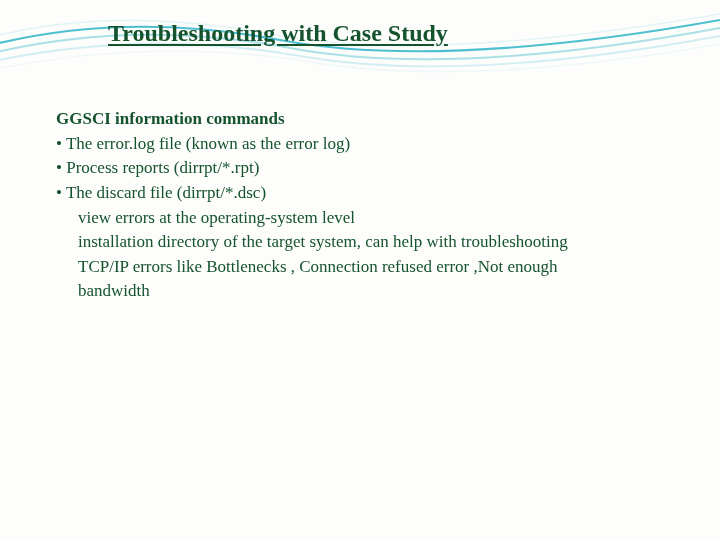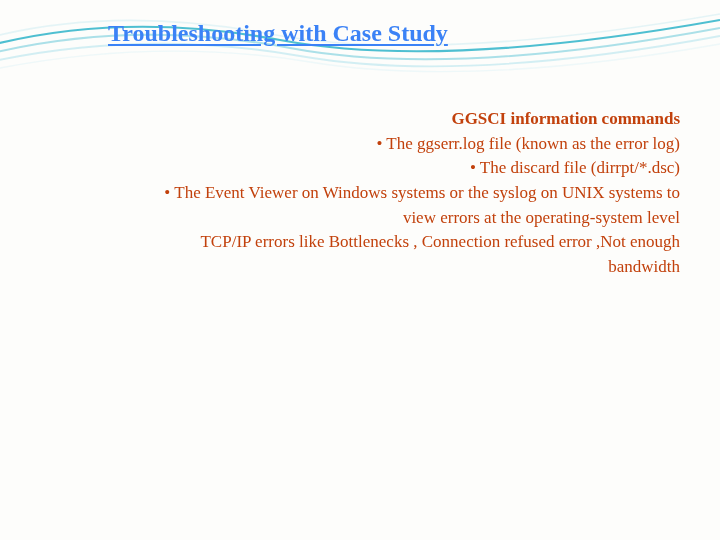--- a/index.html
+++ b/index.html
@@ -14,33 +14,32 @@
     top: 0; left: 0;
     width: 720px; height: 90px;
     pointer-events: none;
   }
   .title {
     position: absolute;
     top: 20px;
     left: 108px;
     font-size: 24px;
     font-weight: bold;
-    color: #3b82f6;
+    color: #14532d;
     text-decoration: underline;
     text-underline-offset: 3px;
   }
   .content {
     position: absolute;
     top: 105px;
     left: 56px;
     right: 40px;
-    color: #c2410c;
+    color: #14532d;
     font-size: 17px;
     line-height: 1.45;
-    text-align: right;
   }
   .subhead {
     font-weight: bold;
     margin-top: 2px;
   }
   .bullet {
     padding-left: 0;
   }
   .wrapped {
     padding-left: 22px;
@@ -57,19 +56,20 @@
   <path d="M -20 56 Q 130 18 290 48 T 720 28" stroke="#8fd6e1" stroke-width="2" fill="none" opacity="0.75"></path>
   <path d="M -20 64 Q 140 28 300 56 T 720 36" stroke="#bbe6ee" stroke-width="1.8" fill="none" opacity="0.65"></path>
   <path d="M -20 40 Q 110 4 270 34 T 720 14" stroke="#d4eff4" stroke-width="1.6" fill="none" opacity="0.6"></path>
   <path d="M -20 72 Q 150 36 310 62 T 720 44" stroke="#e0f3f7" stroke-width="1.4" fill="none" opacity="0.5"></path>
 </svg>
 
 <div class="title">Troubleshooting with Case Study</div>
 
 <div class="content">
   <div class="subhead">GGSCI information commands</div>
-  <div class="bullet">• The ggserr.log file (known as the error log)</div>
+  <div class="bullet">• The error.log file (known as the error log)</div>
+  <div class="bullet">• Process reports (dirrpt/*.rpt)</div>
   <div class="bullet">• The discard file (dirrpt/*.dsc)</div>
-  <div class="bullet">• The Event Viewer on Windows systems or the syslog on UNIX systems to</div>
   <div class="wrapped">view errors at the operating-system level</div>
+  <div class="para">installation directory of the target system, can help with troubleshooting</div>
   <div class="para">TCP/IP errors like  Bottlenecks , Connection refused error ,Not enough</div>
   <div class="para">bandwidth</div>
 </div>
 
 </body></html>

